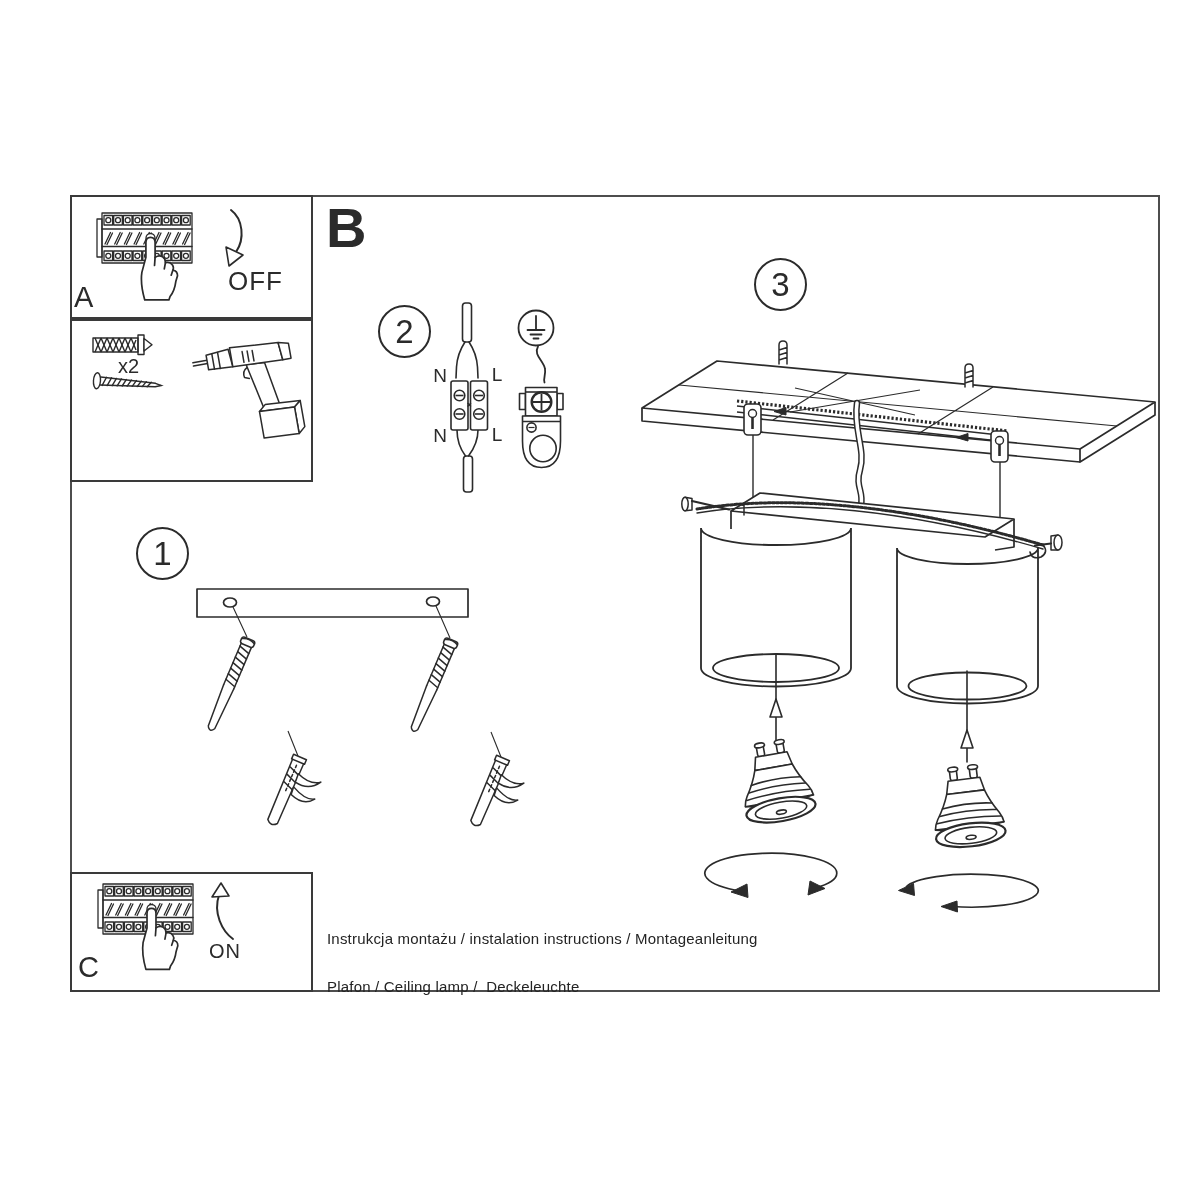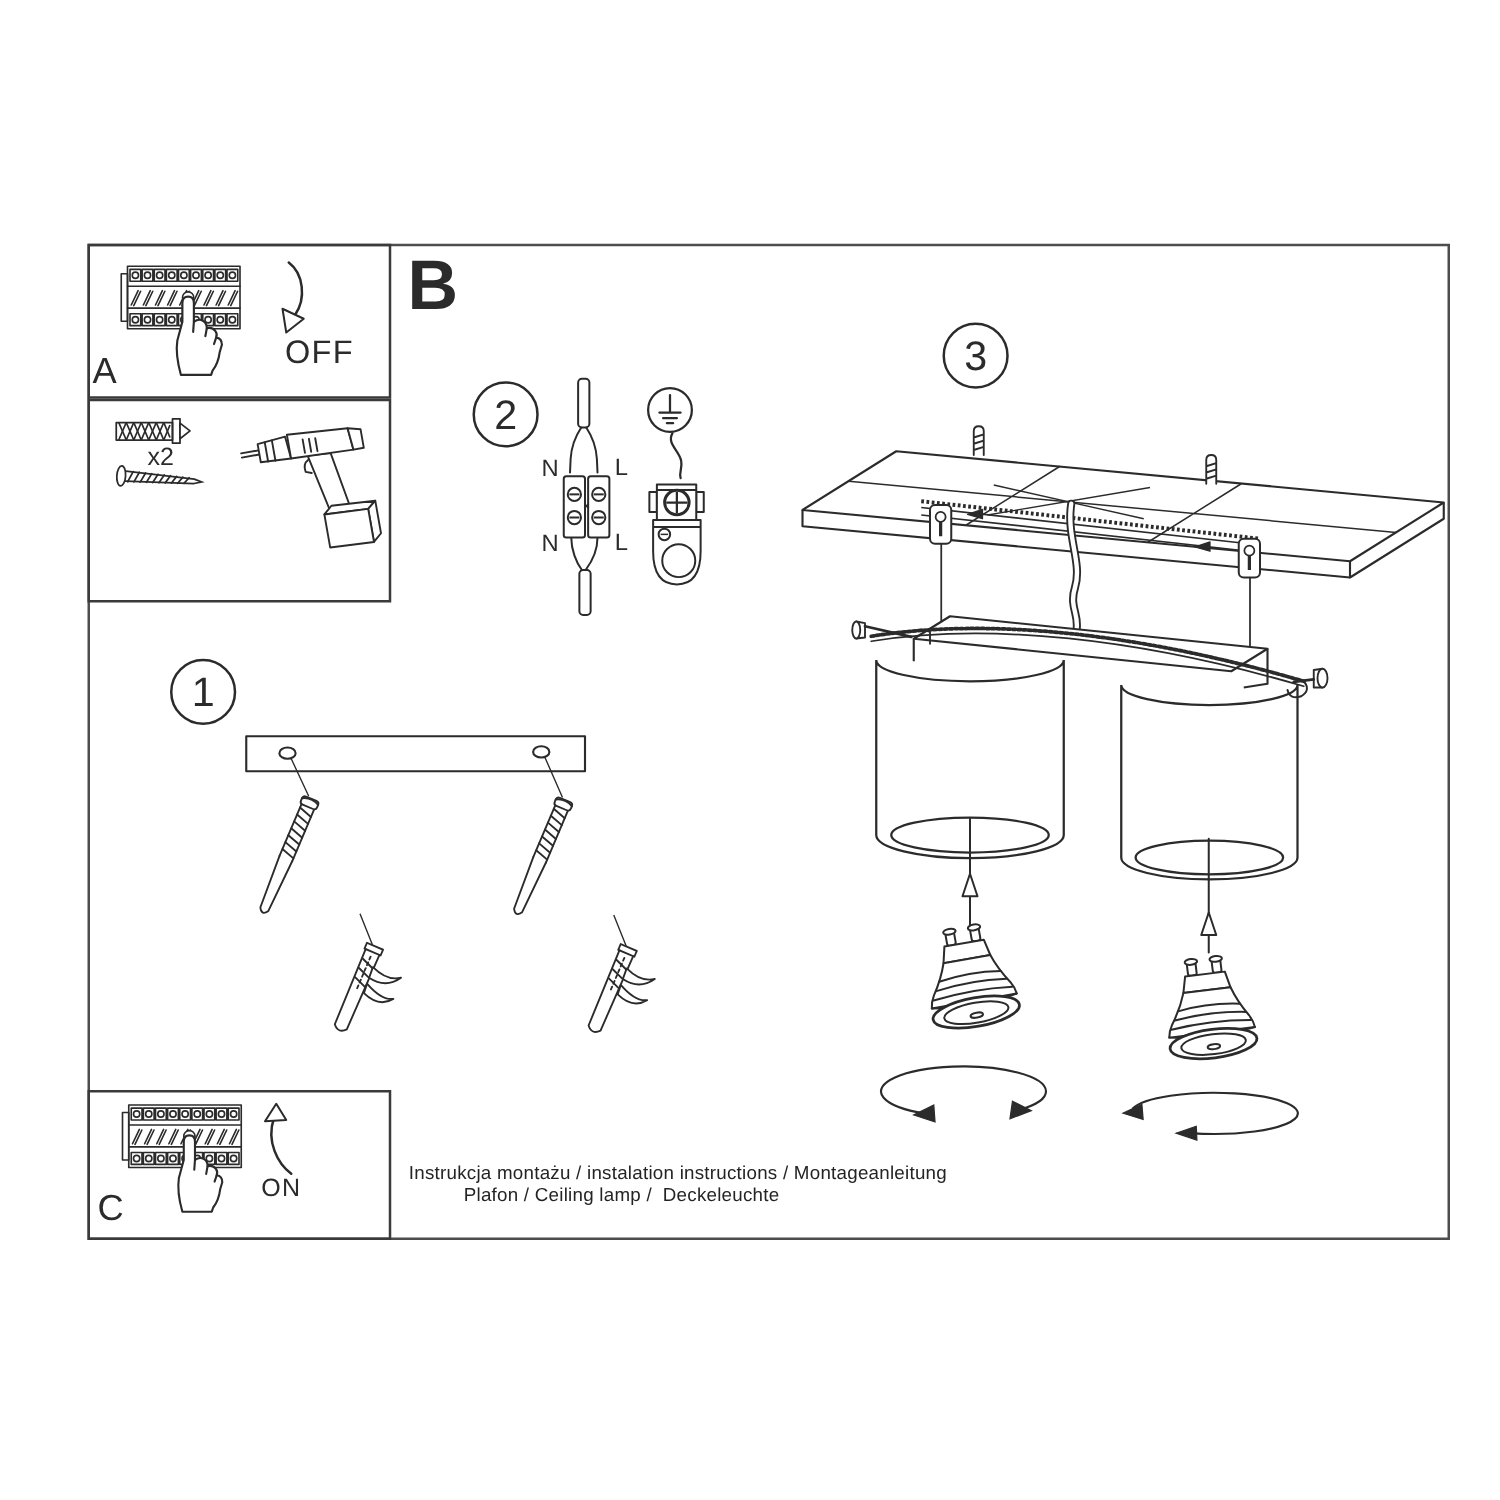--- a/index.html
+++ b/index.html
@@ -24,21 +24,21 @@
   .n-bot{left:430px;top:426px;}
   .l-bot{left:487px;top:425px;}
   .step-circle{position:absolute;z-index:3;width:53px;height:53px;border:2.2px solid #2b2b2b;
                border-radius:50%;display:flex;align-items:center;justify-content:center;
                font-size:33px;background:#fff;box-sizing:border-box;}
   #circle-1{left:136px;top:527px;}
   #circle-2{left:378px;top:305px;}
   #circle-3{left:754px;top:258px;}
   .footer-line{left:327px;font-size:15px;color:#242424;letter-spacing:.2px;}
   .footer-1{top:931px;}
-  .footer-2{top:949px;margin-left:44px;}
+  .footer-2{top:979px;}
 </style>
 </head>
 <body>
 
 <div id="canvas">
 
   <div id="outer-box" class="box"></div>
   <div id="box-a" class="box"></div>
   <div id="box-tools" class="box"></div>
   <div id="box-c" class="box"></div>

